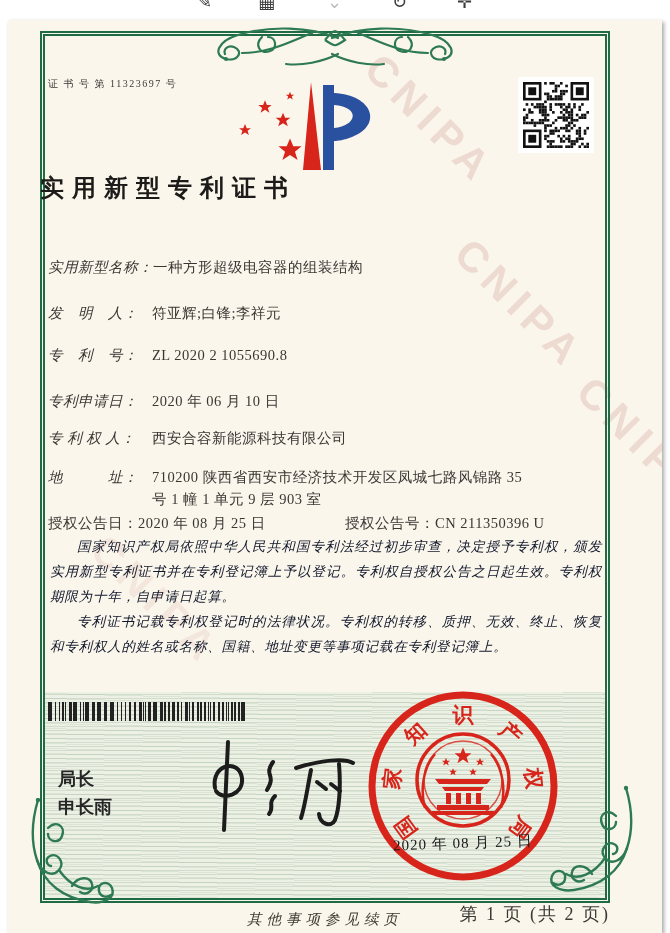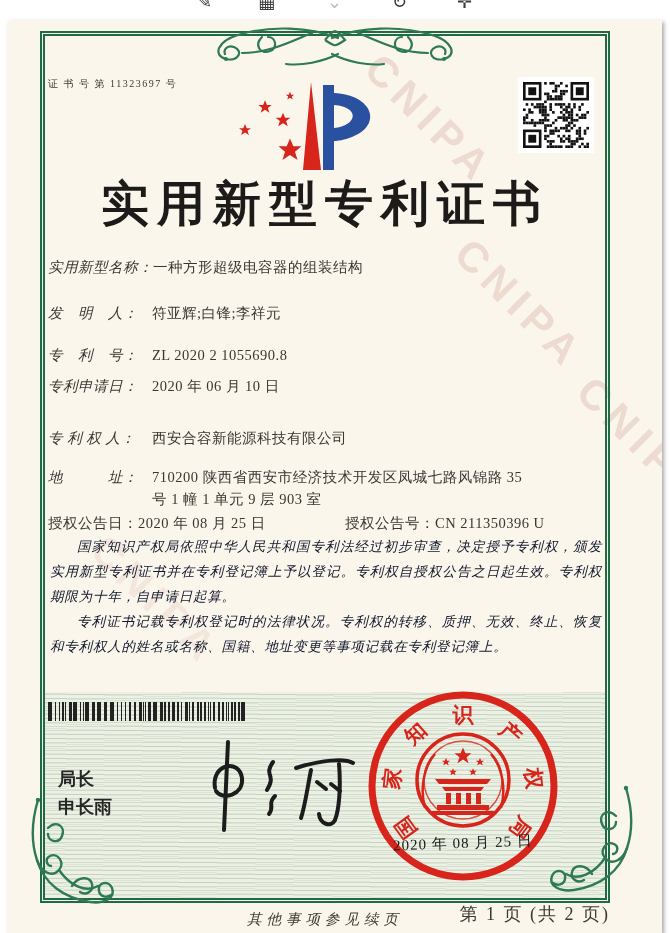--- a/index.html
+++ b/index.html
@@ -17,22 +17,22 @@
         background-image:repeating-linear-gradient(0deg, rgba(110,150,112,.22) 0 1px, rgba(255,255,255,0) 1px 4px),
                          repeating-linear-gradient(1.5deg, rgba(110,150,112,.14) 0 1px, rgba(255,255,255,0) 1px 5px);}
   .ornament{position:absolute;z-index:3;}
   .watermark{position:absolute;font-family:"Liberation Sans","DejaVu Sans",sans-serif;font-weight:bold;
              font-size:42px;letter-spacing:7px;color:rgba(205,152,142,.30);transform:rotate(45deg);z-index:1;white-space:nowrap;}
 
   .cert-number{position:absolute;left:40px;top:57px;font-size:10px;letter-spacing:1.5px;color:#3c3a36;z-index:4;}
   .logo{position:absolute;left:225px;top:60px;z-index:4;}
   .qr{position:absolute;left:510px;top:57px;width:76px;height:76px;background:#fff;z-index:4;
       display:flex;align-items:center;justify-content:center;}
-  .title{position:absolute;left:32px;top:152px;width:570px;text-align:center;margin:0;
-         font-size:48px;font-weight:bold;letter-spacing:8px;color:#1d1b19;z-index:4;}
+  .title{position:absolute;left:32px;top:152px;width:570px;text-align:left;margin:0;
+         font-size:24px;font-weight:bold;letter-spacing:8px;color:#1d1b19;z-index:4;}
 
   .fields{position:absolute;left:40px;top:0;width:560px;z-index:4;font-size:14.5px;color:#3a3733;letter-spacing:.5px;}
   .frow{position:absolute;left:0;white-space:nowrap;}
   .flabel{display:inline-block;min-width:104px;font-style:italic;}
   .addr2{position:absolute;left:104px;white-space:nowrap;}
   .grant-no{position:absolute;left:297px;top:0;white-space:nowrap;}
 
   .legal{position:absolute;left:42px;top:514px;width:552px;z-index:4;font-style:italic;
          font-size:13.5px;line-height:25px;letter-spacing:.8px;color:#0f172a;text-align:justify;}
   .legal p{margin:0;text-indent:2em;}
@@ -329,21 +329,21 @@
   <div class="fields">
     <div class="frow" style="top:238px">
       <span class="flabel">实用新型名称：</span><span>一种方形超级电容器的组装结构</span>
     </div>
     <div class="frow" style="top:284px">
       <span class="flabel">发　明　人：</span><span>符亚辉;白锋;李祥元</span>
     </div>
     <div class="frow" style="top:326px">
       <span class="flabel">专　利　号：</span><span>ZL 2020 2 1055690.8</span>
     </div>
-    <div class="frow" style="top:357px">
+    <div class="frow" style="top:372px">
       <span class="flabel">专利申请日：</span><span>2020 年 06 月 10 日</span>
     </div>
     <div class="frow" style="top:409px">
       <span class="flabel">专 利 权 人：</span><span>西安合容新能源科技有限公司</span>
     </div>
     <div class="frow" style="top:448px">
       <span class="flabel">地　　　址：</span><span>710200 陕西省西安市经济技术开发区凤城七路风锦路 35</span>
     </div>
     <div class="frow addr2" style="top:470px">
       <span>号 1 幢 1 单元 9 层 903 室</span>

